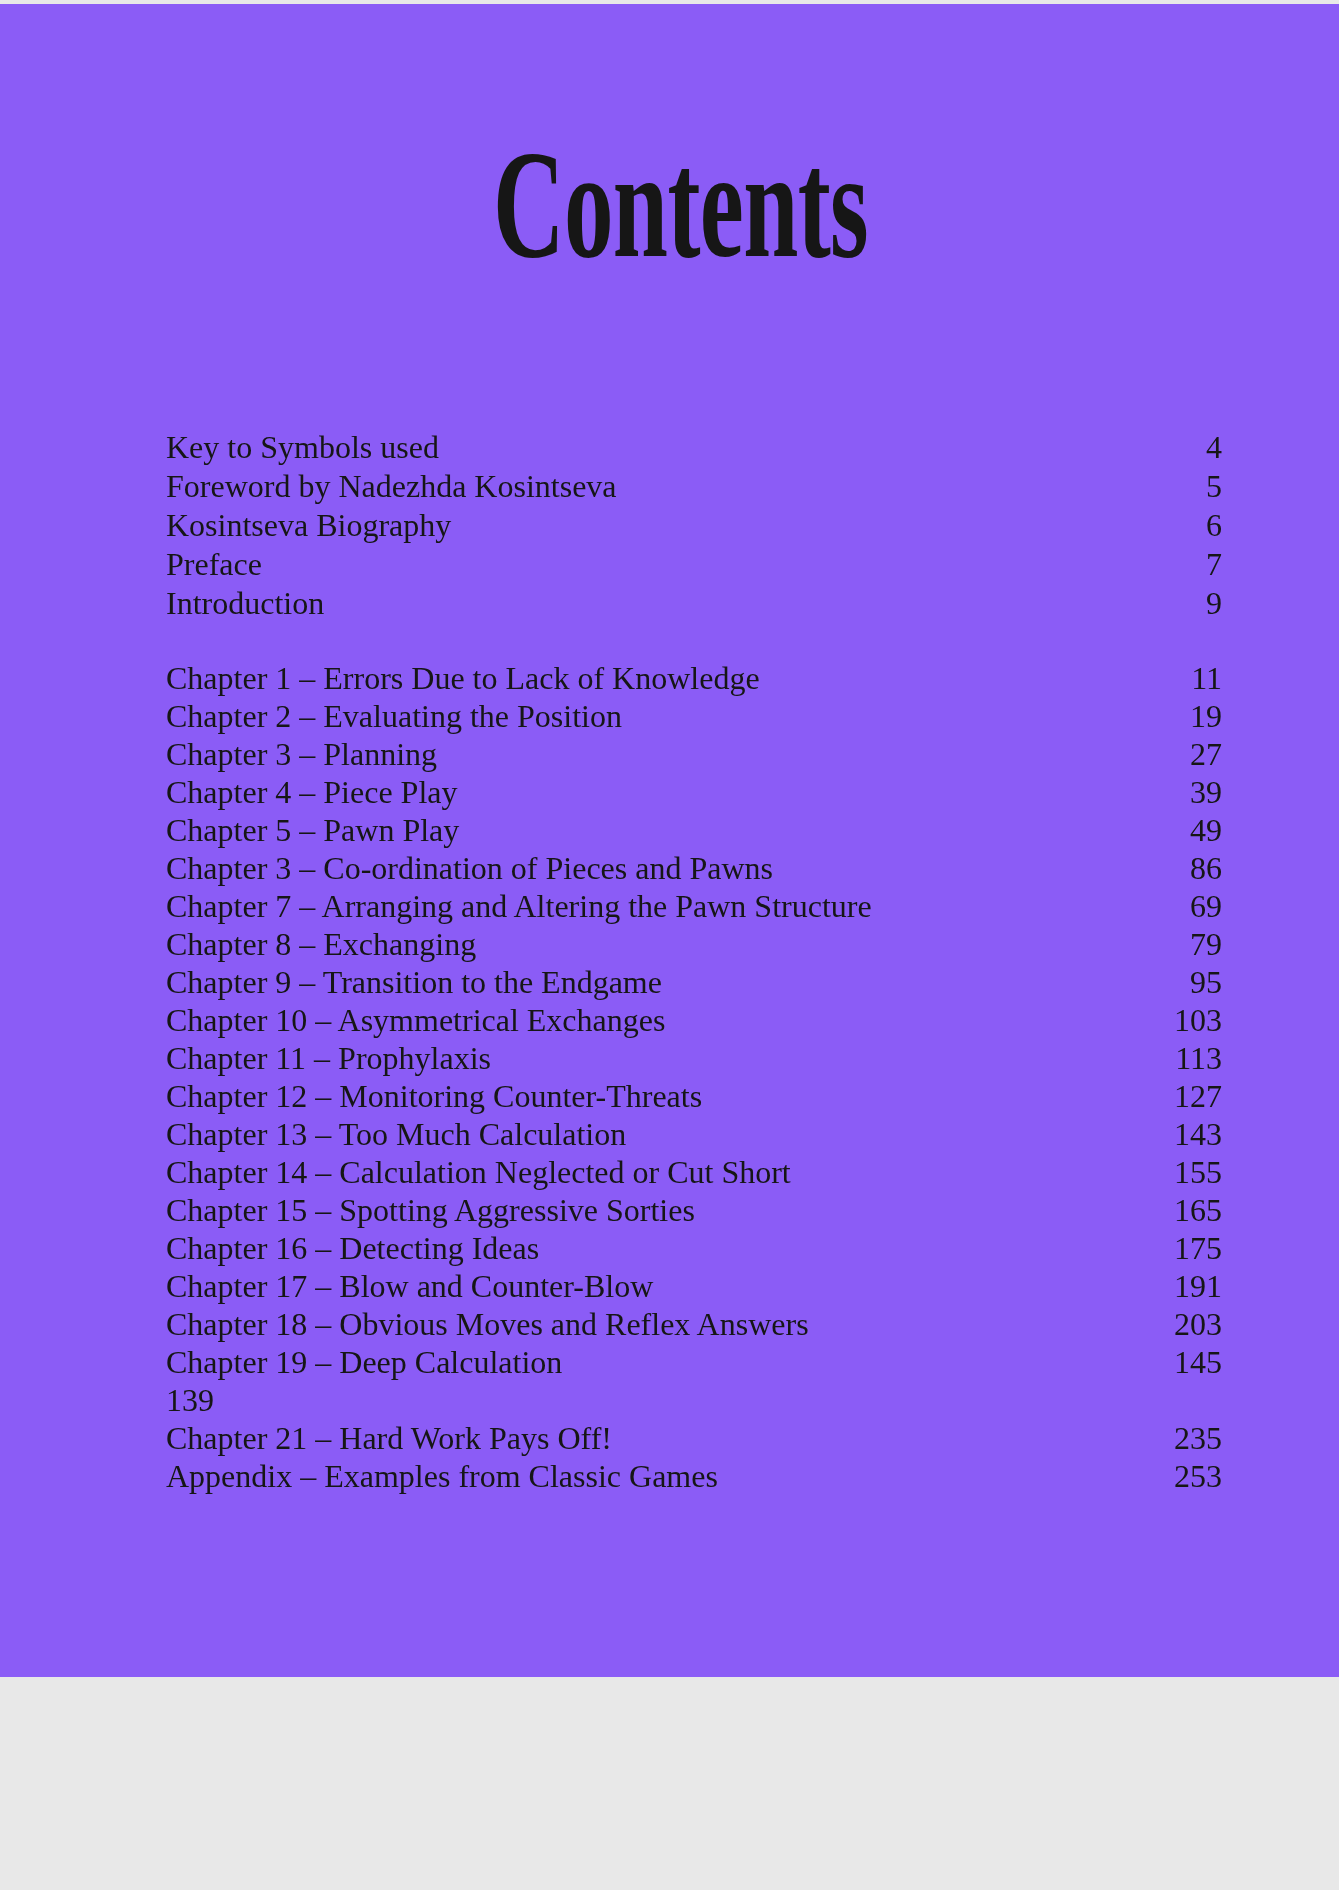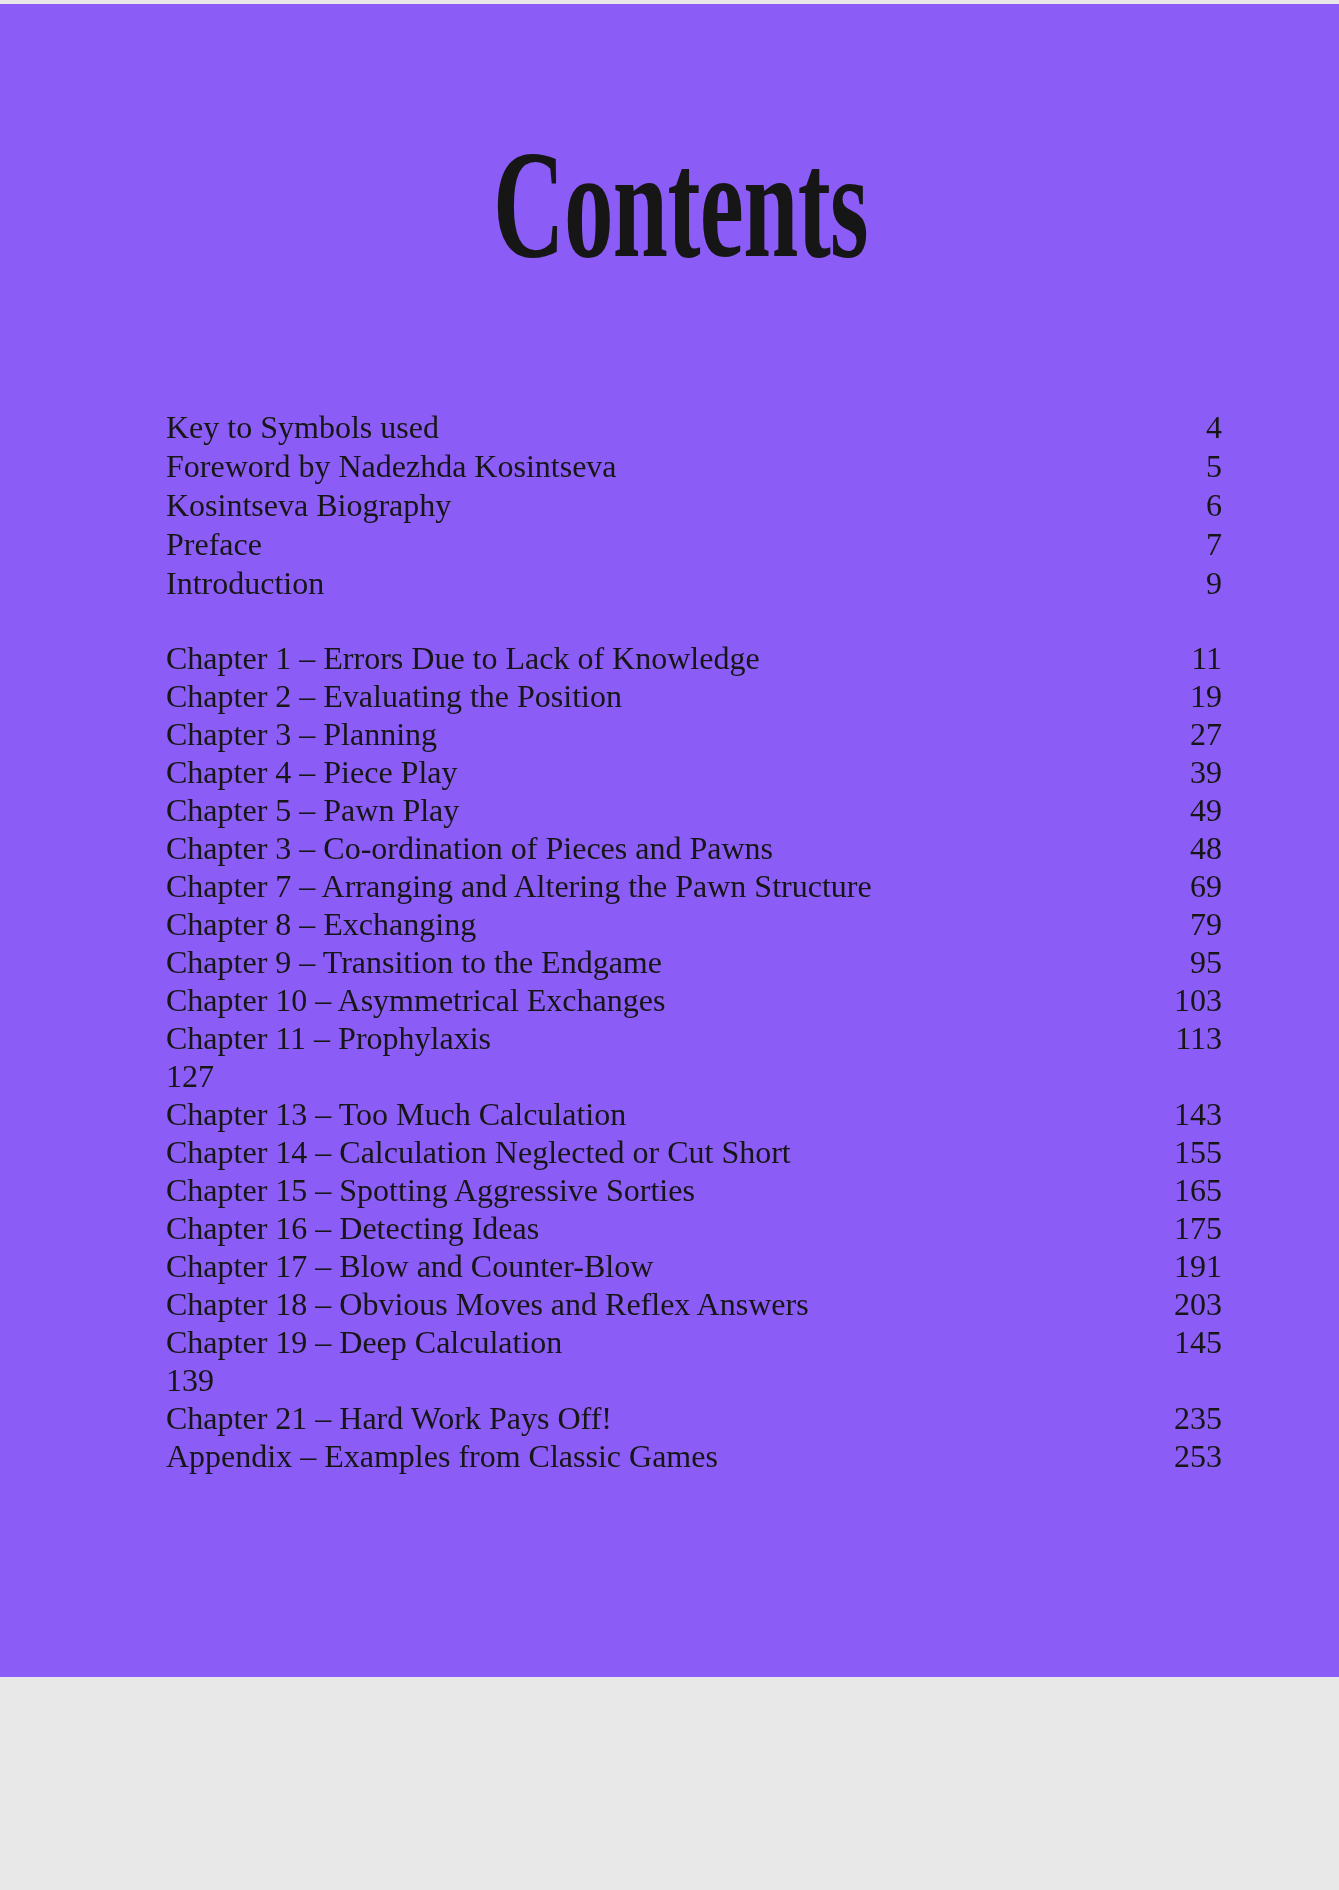--- a/index.html
+++ b/index.html
@@ -29,21 +29,21 @@
     font-size: 155px;
     line-height: 1;
     letter-spacing: -1px;
     transform: translateX(11px) scaleX(0.64);
     transform-origin: 50% 50%;
     white-space: nowrap;
   }
   .toc {
     position: absolute;
     left: 166px;
-    top: 404px;
+    top: 424px;
     width: 1056px;
     font-size: 32px;
   }
   .row {
     display: flex;
     justify-content: space-between;
     align-items: baseline;
   }
   .section.front-matter .row { line-height: 39px; }
   .section.chapters .row { line-height: 38px; }
@@ -105,21 +105,21 @@
         <div class="row">
           <span class="entry-label">Chapter 4 – Piece Play</span>
           <span class="entry-page">39</span>
         </div>
         <div class="row">
           <span class="entry-label">Chapter 5 – Pawn Play</span>
           <span class="entry-page">49</span>
         </div>
         <div class="row">
           <span class="entry-label">Chapter 3 – Co-ordination of Pieces and Pawns</span>
-          <span class="entry-page">48</span>
+          <span class="entry-page">86</span>
         </div>
         <div class="row">
           <span class="entry-label">Chapter 7 – Arranging and Altering the Pawn Structure</span>
           <span class="entry-page">69</span>
         </div>
         <div class="row">
           <span class="entry-label">Chapter 8 – Exchanging</span>
           <span class="entry-page">79</span>
         </div>
         <div class="row">
@@ -128,20 +128,21 @@
         </div>
         <div class="row">
           <span class="entry-label">Chapter 10 – Asymmetrical Exchanges</span>
           <span class="entry-page">103</span>
         </div>
         <div class="row">
           <span class="entry-label">Chapter 11 – Prophylaxis</span>
           <span class="entry-page">113</span>
         </div>
         <div class="row">
+          <span class="entry-label">Chapter 12 – Monitoring Counter-Threats</span>
           <span class="entry-page">127</span>
         </div>
         <div class="row">
           <span class="entry-label">Chapter 13 – Too Much Calculation</span>
           <span class="entry-page">143</span>
         </div>
         <div class="row">
           <span class="entry-label">Chapter 14 – Calculation Neglected or Cut Short</span>
           <span class="entry-page">155</span>
         </div>

